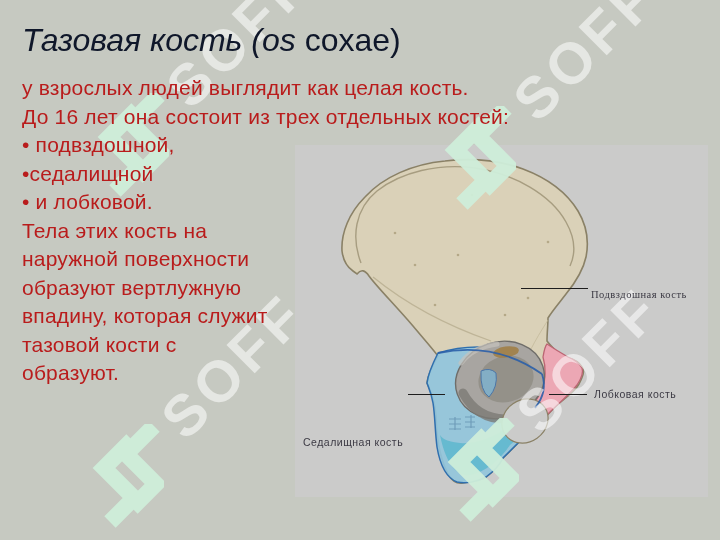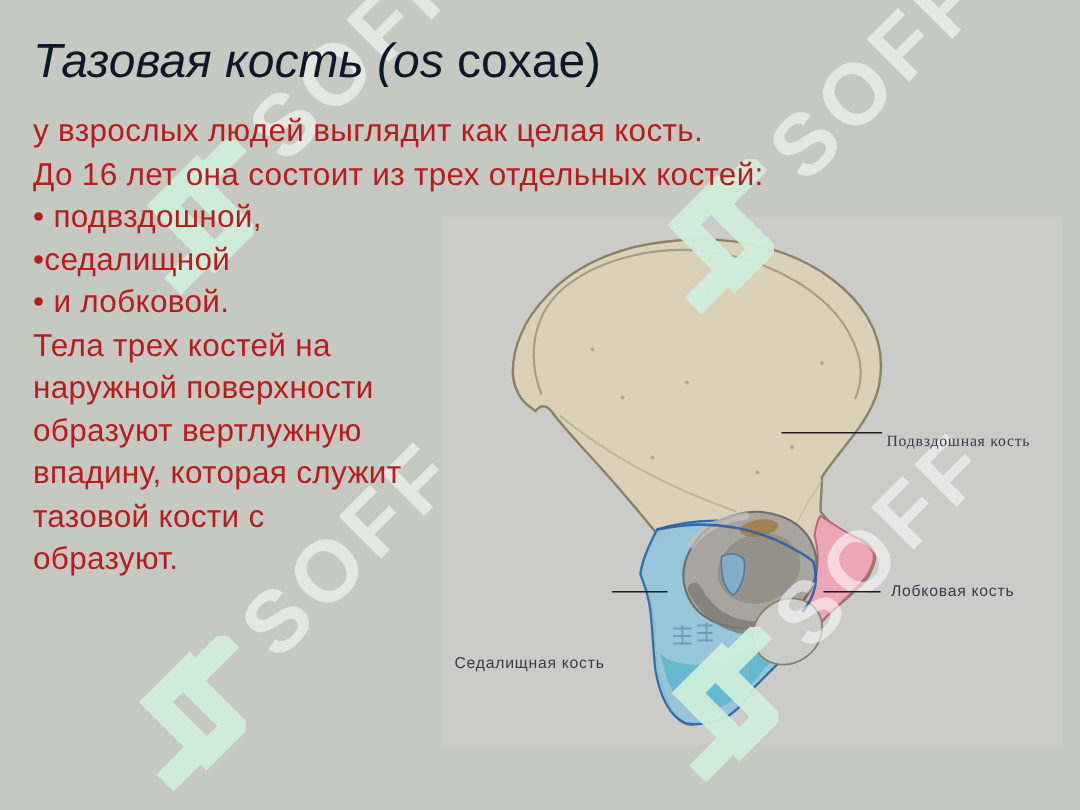--- a/index.html
+++ b/index.html
@@ -164,21 +164,21 @@
   </div>
 
   <h1 class="title"><span class="it">Тазовая кость (os </span><span class="rg">coxae)</span></h1>
 
   <div class="body-text">
     <div class="body-line">у взрослых людей выглядит как целая кость.</div>
     <div class="body-line">До 16 лет она состоит из трех отдельных костей:</div>
     <div class="body-line">• подвздошной,</div>
     <div class="body-line">•седалищной</div>
     <div class="body-line">• и лобковой.</div>
-    <div class="body-line">Тела трех костей на</div>
+    <div class="body-line">Тела этих кость на</div>
     <div class="body-line">наружной поверхности</div>
     <div class="body-line">образуют вертлужную</div>
     <div class="body-line">впадину, которая служит</div>
     <div class="body-line">тазовой кости с</div>
     <div class="body-line">образуют.</div>
   </div>
 
 </div>
 
 </body></html>

